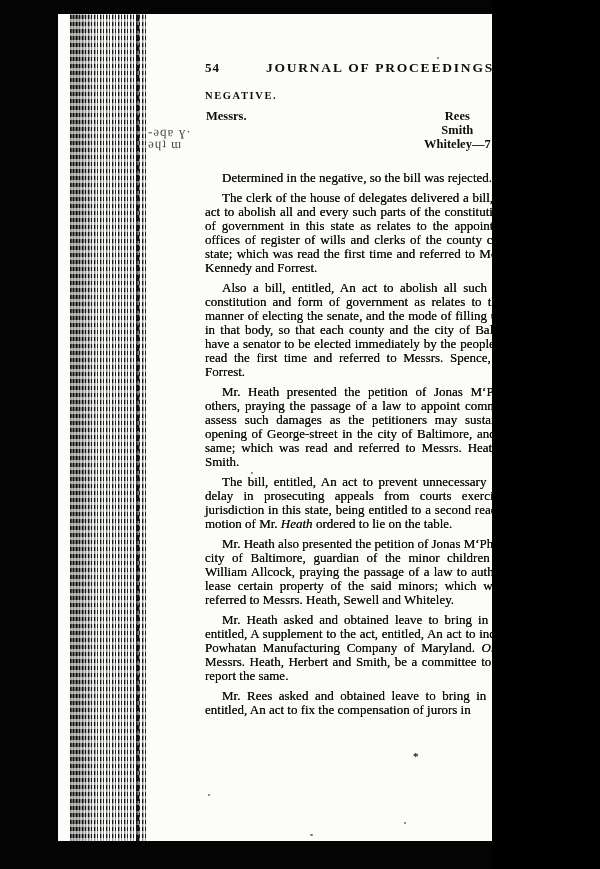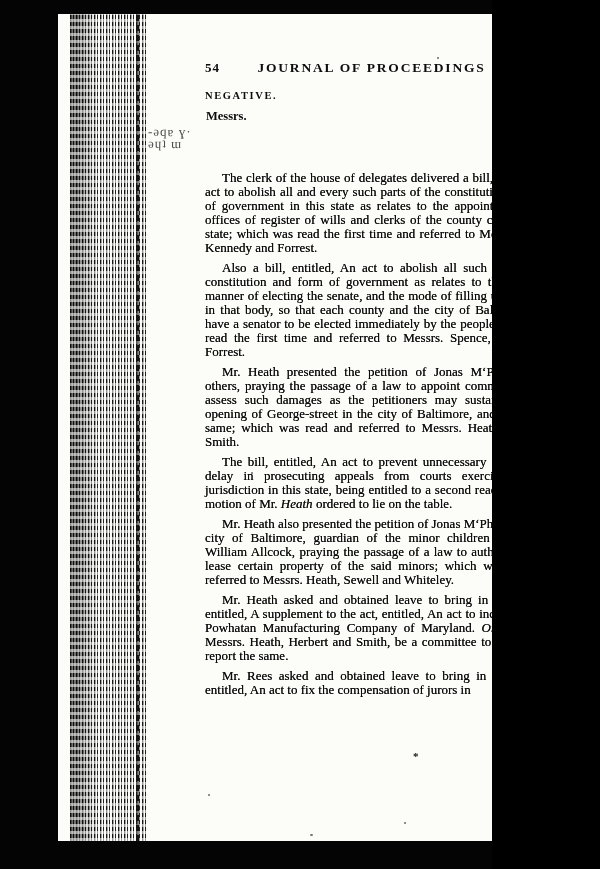--- a/index.html
+++ b/index.html
@@ -30,21 +30,21 @@
   
   .right-edge{
     position:absolute;left:575px;top:14px;width:12px;height:827px;
     background-image:
       repeating-linear-gradient(0deg, rgba(200,200,200,.28) 0 2px, rgba(0,0,0,0) 2px 5px),
       repeating-linear-gradient(90deg, rgba(150,150,150,.25) 0 1px, rgba(0,0,0,0) 1px 3px);
   }
   .content{position:absolute;left:147px;top:46px;width:353px;}
   .header{display:flex;align-items:baseline;font-weight:bold;font-size:13px;white-space:nowrap;}
   .pgnum{width:44px;letter-spacing:1px;}
-  .title{flex:1;text-align:center;letter-spacing:1.8px;font-size:13.5px;}
+  .title{flex:1;text-align:right;letter-spacing:1.8px;font-size:13.5px;}
   .date{width:64px;text-align:right;font-style:italic;letter-spacing:.5px;}
   .negative{margin-top:14px;text-align:left;font-size:10.5px;font-weight:bold;letter-spacing:1.6px;}
   .votes{position:relative;margin-top:8px;height:60px;font-weight:bold;font-size:12.5px;line-height:14px;text-align:center;}
   .messrs{position:absolute;left:1px;top:0;}
   .col1{position:absolute;left:49px;top:0;}
   .col2{position:absolute;left:219px;top:0;}
   #paragraphs{margin-top:2px;font-size:13px;line-height:14px;text-align:justify;}
   .para{text-indent:17px;margin:0 0 6px 0;text-shadow:0 0 .4px rgba(0,0,0,.85);}
   .para .it{font-style:italic;}
   
@@ -68,23 +68,29 @@
       <div class="header">
         <span class="pgnum">54</span>
         <span class="title">JOURNAL OF PROCEEDINGS</span>
         <span class="date">[Jan. 20.</span>
       </div>
 
       <div class="negative">NEGATIVE.</div>
 
       <div class="votes">
         <span class="messrs">Messrs.</span>
+        <div class="col2">
+          <div>Rees</div>
+          <div>Smith</div>
+          <div>Whiteley—7</div>
+        </div>
       </div>
 
       <div id="paragraphs">
+          <div class="para"><span>Determined in the negative, so the bill was rejected.</span></div>
           <div class="para"><span>The clerk of the house of delegates delivered a bill, entitled, An act to abolish all and every such parts of the constitution and form of government in this state as relates to the appointment of the offices of register of wills and clerks of the county courts of this state; which was read the first time and referred to Messrs. Heath, Kennedy and Forrest.</span></div>
           <div class="para"><span>Also a bill, entitled, An act to abolish all such parts of the constitution and form of government as relates to the time and manner of electing the senate, and the mode of filling up vacancies in that body, so that each county and the city of Baltimore, may have a senator to be elected immediately by the people; which was read the first time and referred to Messrs. Spence, Sewell and Forrest.</span></div>
           <div class="para"><span>Mr. Heath presented the petition of Jonas M‘Pherson, and others, praying the passage of a law to appoint commissioners to assess such damages as the petitioners may sustain from the opening of George-street in the city of Baltimore, and to levy the same; which was read and referred to Messrs. Heath, Rees and Smith.</span></div>
           <div class="para"><span>The bill, entitled, An act to prevent unnecessary expense and delay in prosecuting appeals from courts exercising equity jurisdiction in this state, being entitled to a second reading, was on motion of Mr. </span><span class="it">Heath</span><span> ordered to lie on the table.</span></div>
           <div class="para"><span>Mr. Heath also presented the petition of Jonas M‘Pherson, of the city of Baltimore, guardian of the minor children of the late William Allcock, praying the passage of a law to authorise him to lease certain property of the said minors; which was read and referred to Messrs. Heath, Sewell and Whiteley.</span></div>
           <div class="para"><span>Mr. Heath asked and obtained leave to bring in a bill to be entitled, A supplement to the act, entitled, An act to incorporate the Powhatan Manufacturing Company of Maryland.  </span><span class="it">Ordered,</span><span> That Messrs. Heath, Herbert and Smith, be a committee to prepare and report the same.</span></div>
           <div class="para"><span>Mr. Rees asked and obtained leave to bring in a bill to be entitled, An act to fix the compensation of jurors in</span></div>
         </div>
     </div>
 

